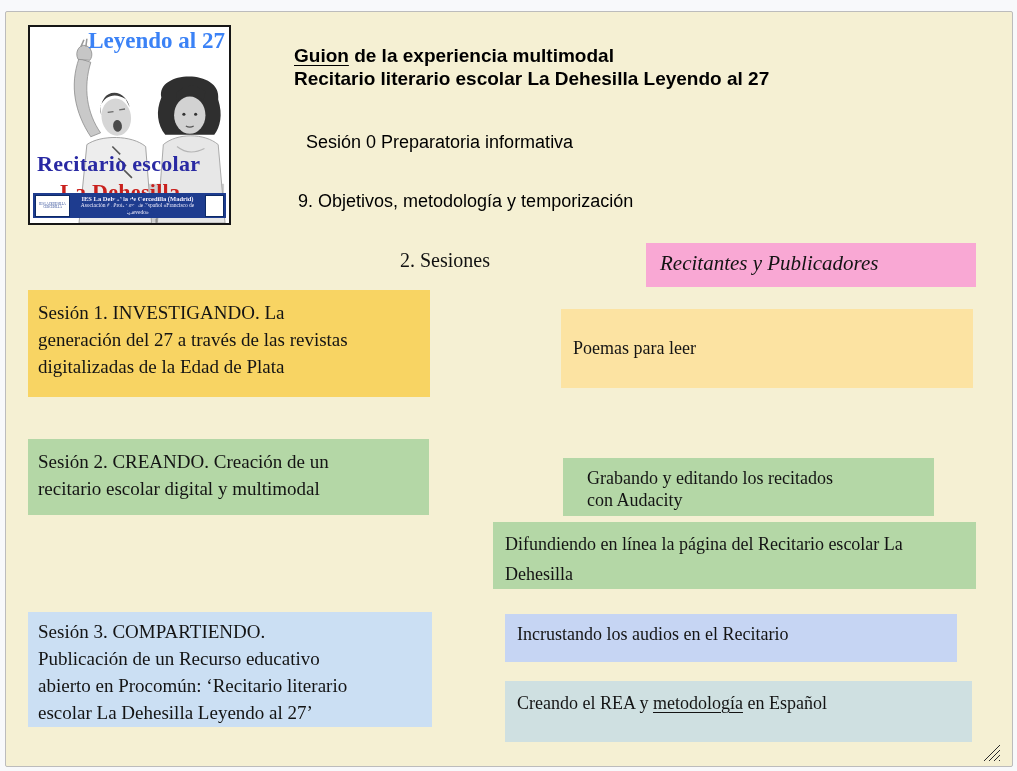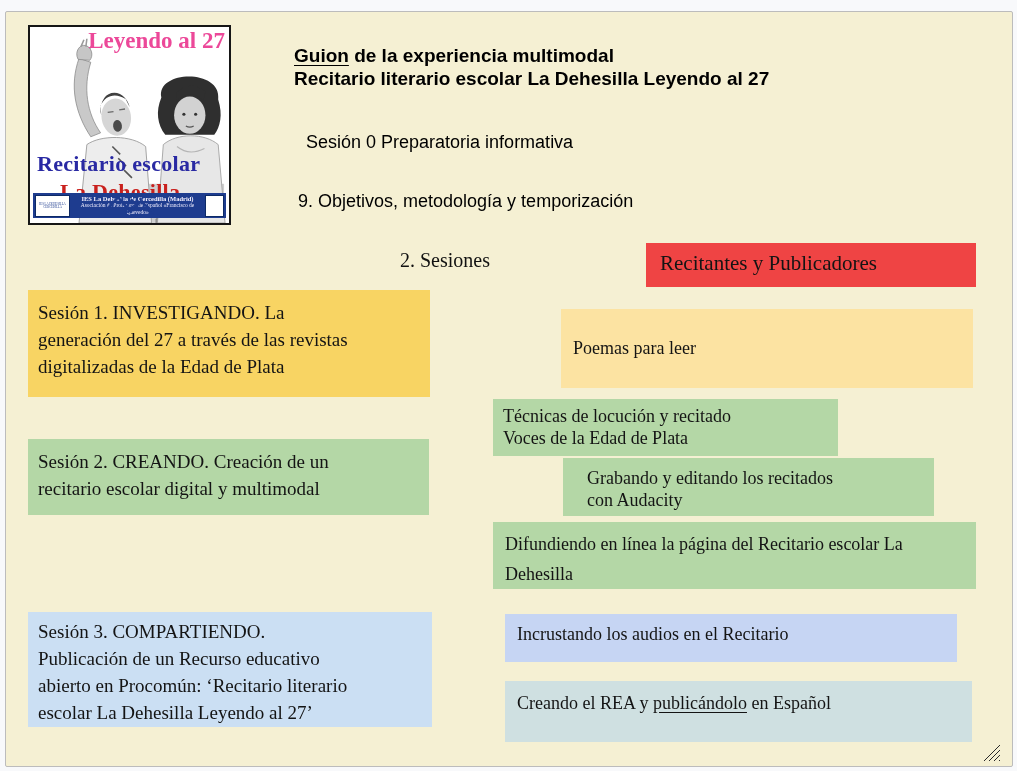--- a/index.html
+++ b/index.html
@@ -16,21 +16,21 @@
   .abs{position:absolute;}
 
   
   .poster{
     left:22px;top:13px;width:203px;height:200px;
     background:#ffffff;border:2px solid #161616;box-sizing:border-box;
   }
   .poster svg{position:absolute;left:0;top:0;width:100%;height:100%;}
   .poster-title{
     position:absolute;top:1px;right:4px;
-    font-size:23px;font-weight:600;color:#ec4899;white-space:nowrap;
+    font-size:23px;font-weight:600;color:#3b82f6;white-space:nowrap;
   }
   .poster-line1{
     position:absolute;top:124px;left:7px;
     font-size:22px;font-weight:600;color:#2929a3;white-space:nowrap;letter-spacing:.3px;
   }
   .poster-line2{
     position:absolute;top:152px;left:30px;
     font-size:22px;font-weight:600;color:#c9201d;white-space:nowrap;letter-spacing:.3px;
   }
   .poster-banner{
@@ -53,22 +53,22 @@
     text-decoration-line:underline;text-decoration-style:wavy;
     text-decoration-color:#e03c3c;text-decoration-thickness:1px;text-underline-offset:3px;text-decoration:underline;
   }
   .session0{left:300px;top:120px;font-size:18px;white-space:nowrap;}
   .objetivos{left:292px;top:179px;font-size:18px;white-space:nowrap;}
   .sesiones2{left:394px;top:237px;font-size:20px;color:#111;white-space:nowrap;}
 
   
   .box{box-sizing:border-box;color:#141414;white-space:pre-line;}
   .purple{
-    left:640px;top:231px;width:330px;height:44px;background:#ef4444;
-    font-size:21px;padding:8px 0 0 14px;
+    left:640px;top:231px;width:330px;height:44px;background:#f9a8d4;
+    font-size:21px;padding:8px 0 0 14px;font-style:italic;
   }
   .yellow-left{left:22px;top:278px;width:402px;height:107px;background:#f8d463;
     font-size:19px;line-height:27px;padding:9px 10px;}
   .green-left{left:22px;top:427px;width:401px;height:76px;background:#b4d7a6;
     font-size:19px;line-height:27px;padding:9px 10px;}
   .blue-left{left:22px;top:600px;width:404px;height:115px;background:#cbdff3;
     font-size:19px;line-height:27px;padding:6px 10px;}
   .yellow-right{left:555px;top:297px;width:412px;height:79px;background:#fce3a2;
     font-size:18px;padding:8px 12px;}
   .yellow-right .line{display:block;}
@@ -170,23 +170,21 @@
   <div class="abs box green-left">Sesión 2. CREANDO. Creación de un
 recitario escolar digital y multimodal</div>
   <div class="abs box blue-left">Sesión 3. COMPARTIENDO.
 Publicación de un Recurso educativo
 abierto en Procomún: ‘Recitario literario
 escolar La Dehesilla Leyendo al 27’</div>
 
   <div class="abs box yellow-right">
     <span class="line">Poemas para leer</span>
   </div>
-  <div class="abs box green-tecnicas">Técnicas de locución y recitado
-Voces de la Edad de Plata</div>
   <div class="abs box green-grabando">Grabando y editando los recitados
 con Audacity</div>
   <div class="abs box green-difundiendo">Difundiendo en línea la página del Recitario escolar La
 Dehesilla</div>
   <div class="abs box blue-incrustando">Incrustando los audios en el Recitario</div>
-  <div class="abs box teal-creando"><span>Creando el REA y </span><span class="misspelled">publicándolo</span><span> en Español</span></div>
+  <div class="abs box teal-creando"><span>Creando el REA y </span><span class="misspelled">metodología</span><span> en Español</span></div>
 
   <div class="abs grip"></div>
 </div>
 
 </body></html>

